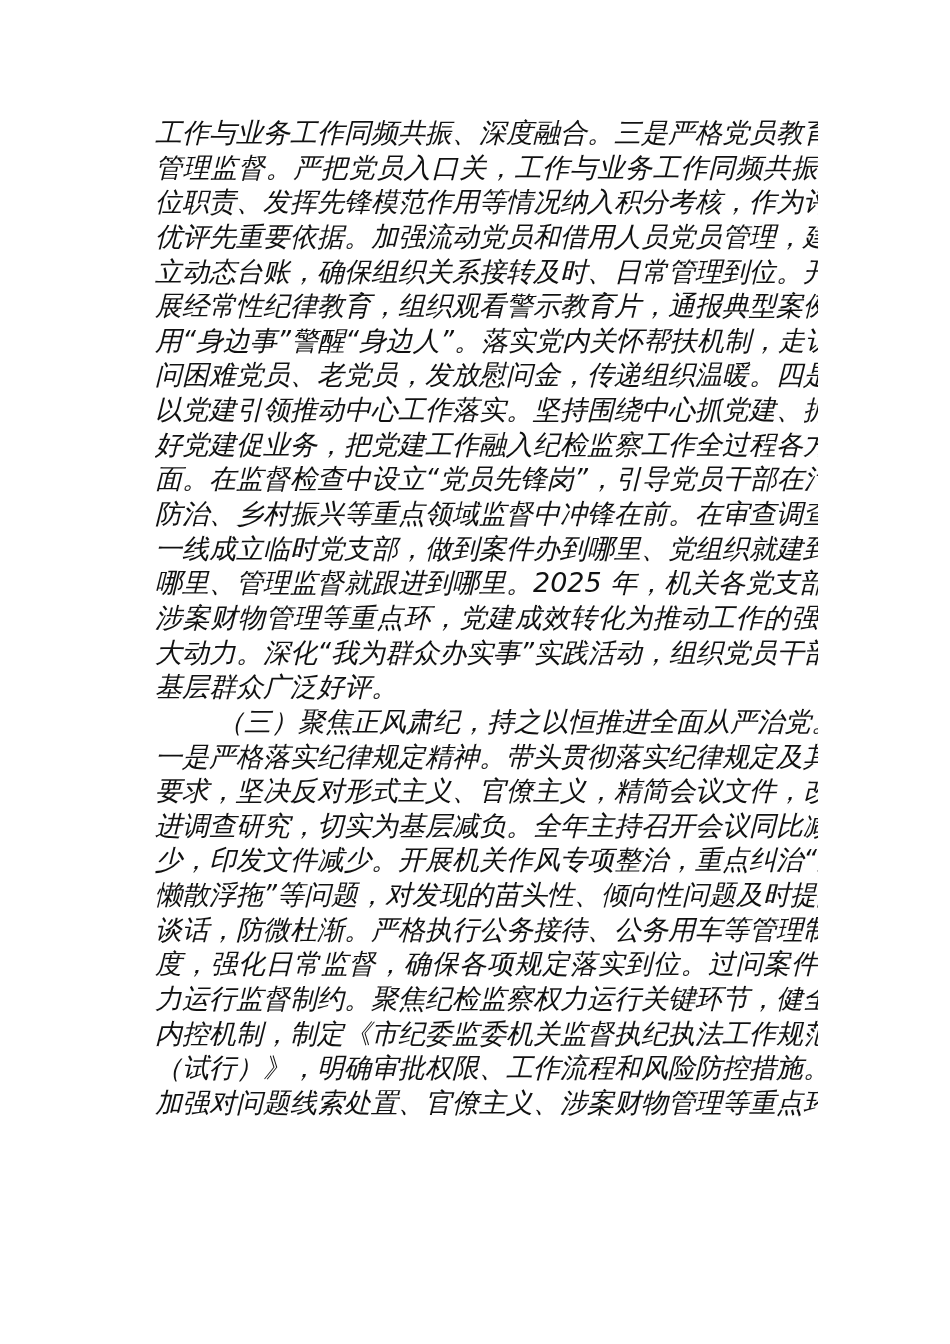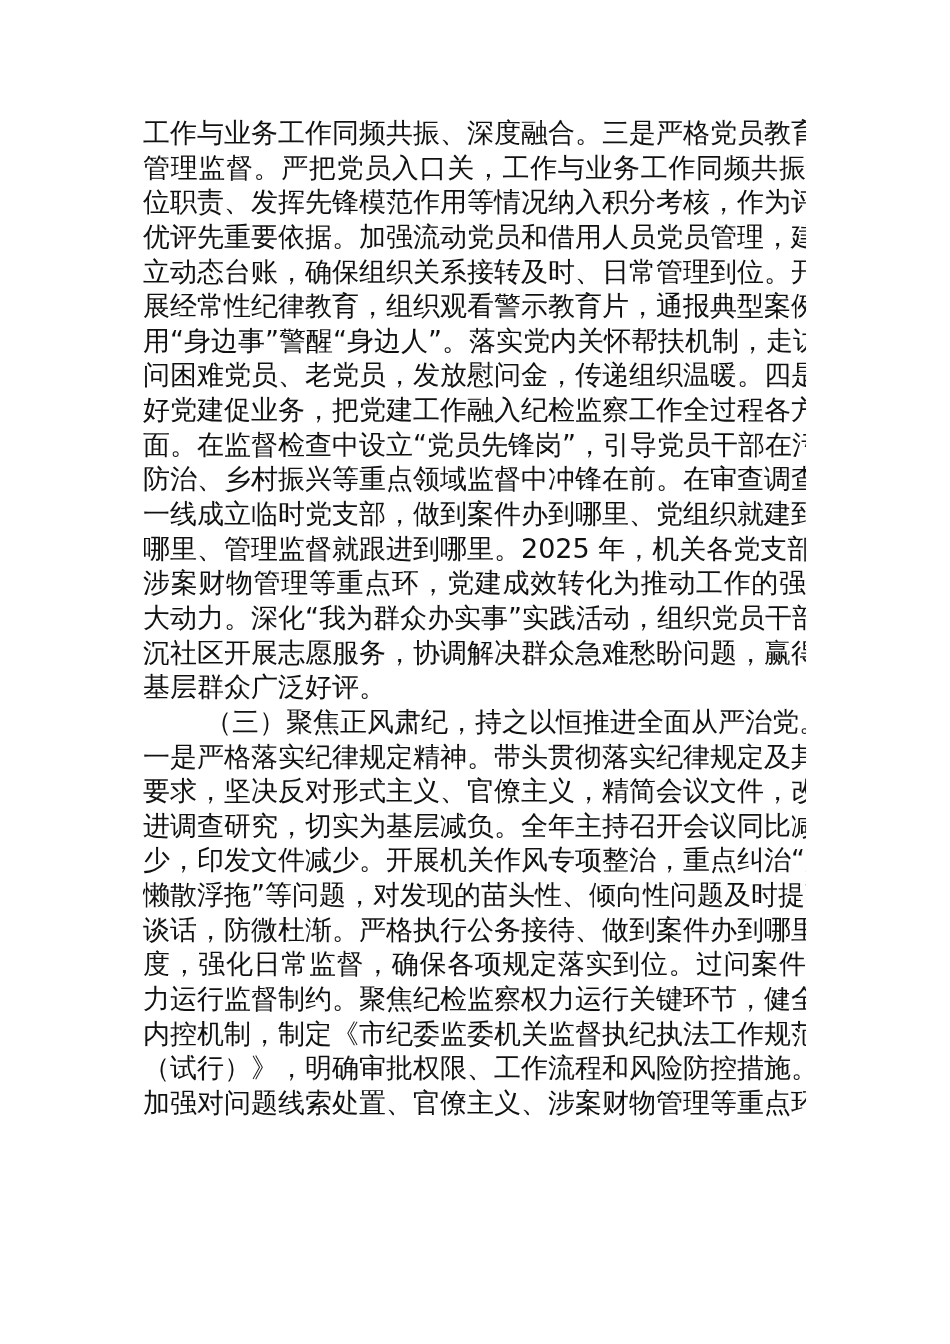--- a/index.html
+++ b/index.html
@@ -10,23 +10,24 @@
     body {
       width: 950px;
       height: 1344px;
       position: relative;
       overflow: hidden;
       font-family: "DejaVu Sans", "Liberation Sans", sans-serif;
       color: #111111;
     }
     .page {
       position: absolute;
-      left: 143px;
+      left: 155px;
       top: 116px;
       width: 663px;
+      font-style: italic;
     }
     .line {
       display: block;
       height: 34.65px;
       line-height: 34.65px;
       font-size: 27px;
       white-space: nowrap;
       text-align: justify;
       text-align-last: justify;
       overflow: hidden;
@@ -45,37 +46,37 @@
 <div class="page">
   <div class="paragraph">
     <span class="line">工作与业务工作同频共振、深度融合。三是严格党员教育</span>
     <span class="line">管理监督。严把党员入口关，工作与业务工作同频共振</span>
     <span class="line">位职责、发挥先锋模范作用等情况纳入积分考核，作为评</span>
     <span class="line">优评先重要依据。加强流动党员和借用人员党员管理，建</span>
     <span class="line">立动态台账，确保组织关系接转及时、日常管理到位。开</span>
     <span class="line">展经常性纪律教育，组织观看警示教育片，通报典型案例</span>
     <span class="line">用“身边事”警醒“身边人”。落实党内关怀帮扶机制，走访慰</span>
     <span class="line">问困难党员、老党员，发放慰问金，传递组织温暖。四是</span>
+    <span class="line">以党建引领推动中心工作落实。坚持围绕中心抓党建、抓</span>
     <span class="line">好党建促业务，把党建工作融入纪检监察工作全过程各方</span>
     <span class="line">面。在监督检查中设立“党员先锋岗”，引导党员干部在污染</span>
     <span class="line">防治、乡村振兴等重点领域监督中冲锋在前。在审查调查</span>
     <span class="line">一线成立临时党支部，做到案件办到哪里、党组织就建到</span>
     <span class="line">哪里、管理监督就跟进到哪里。2025 年，机关各党支部共</span>
     <span class="line">涉案财物管理等重点环，党建成效转化为推动工作的强</span>
     <span class="line">大动力。深化“我为群众办实事”实践活动，组织党员干部下</span>
-    <span class="line">沉社区开展志愿服务，协调解决群众急难愁盼问题，赢得</span>
     <span class="line last">基层群众广泛好评。</span>
   </div>
   <div class="paragraph">
     <span class="line indent">（三）聚焦正风肃纪，持之以恒推进全面从严治党。</span>
     <span class="line">一是严格落实纪律规定精神。带头贯彻落实纪律规定及其</span>
     <span class="line">要求，坚决反对形式主义、官僚主义，精简会议文件，改</span>
     <span class="line">进调查研究，切实为基层减负。全年主持召开会议同比减</span>
     <span class="line">少，印发文件减少。开展机关作风专项整治，重点纠治“庸</span>
     <span class="line">懒散浮拖”等问题，对发现的苗头性、倾向性问题及时提醒</span>
-    <span class="line">谈话，防微杜渐。严格执行公务接待、做到案件办到哪里</span>
+    <span class="line">谈话，防微杜渐。严格执行公务接待、公务用车等管理制</span>
     <span class="line">度，强化日常监督，确保各项规定落实到位。过问案件</span>
     <span class="line">力运行监督制约。聚焦纪检监察权力运行关键环节，健全</span>
     <span class="line">内控机制，制定《市纪委监委机关监督执纪执法工作规范</span>
     <span class="line">（试行）》，明确审批权限、工作流程和风险防控措施。</span>
     <span class="line">加强对问题线索处置、官僚主义、涉案财物管理等重点环</span>
   </div>
 </div>
 
 </body></html>

